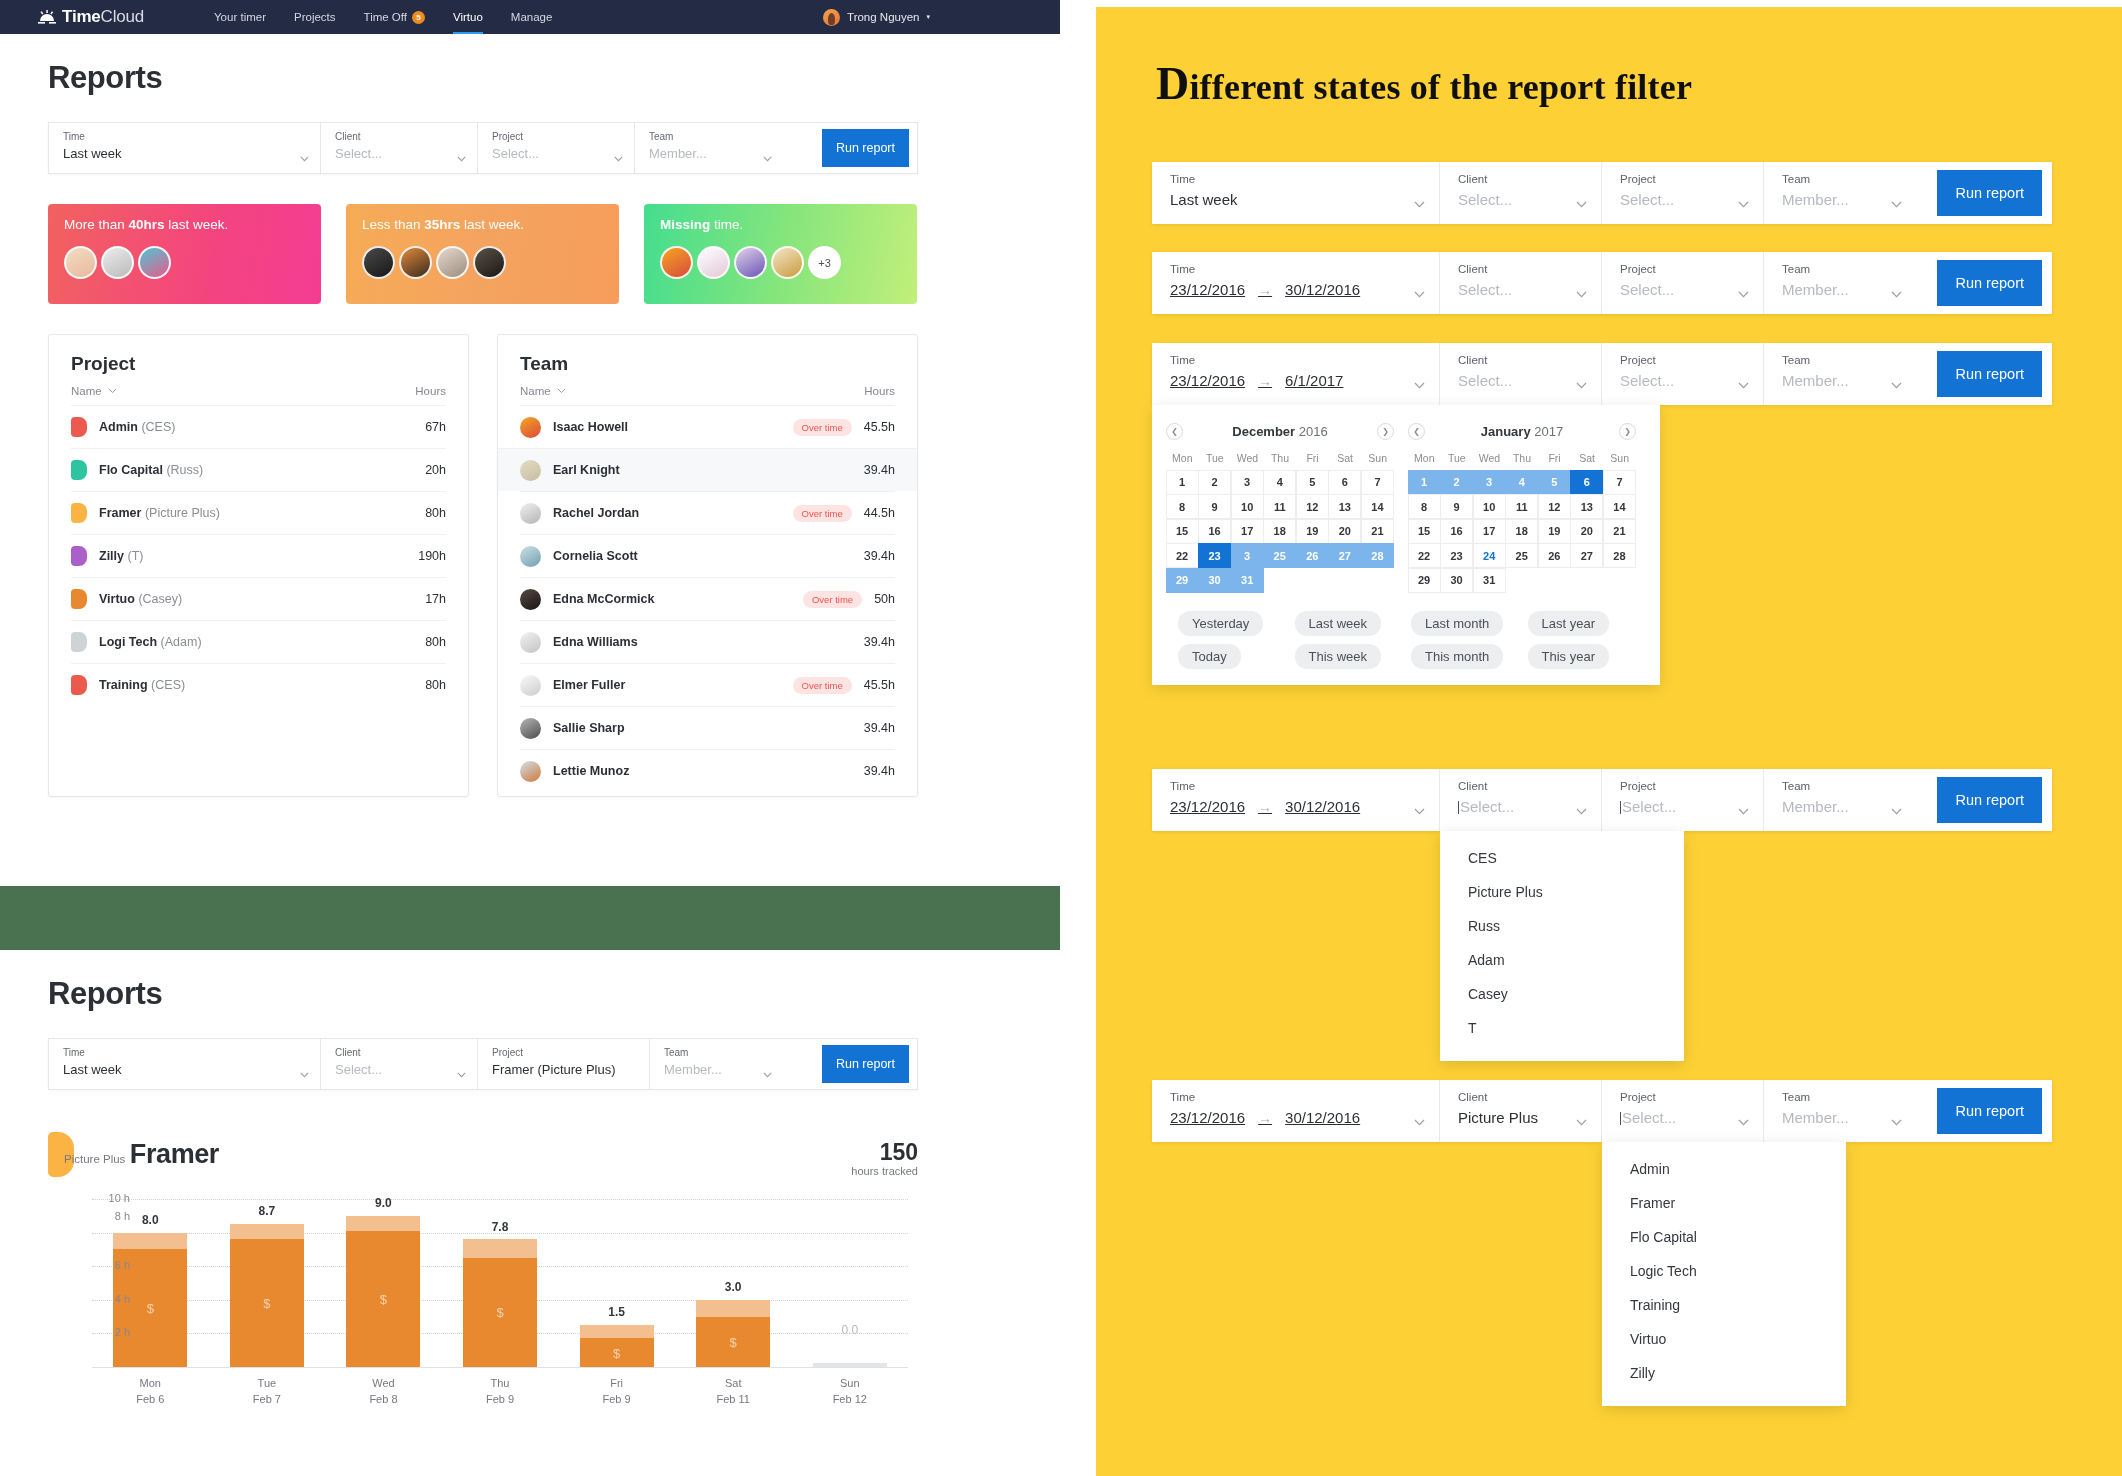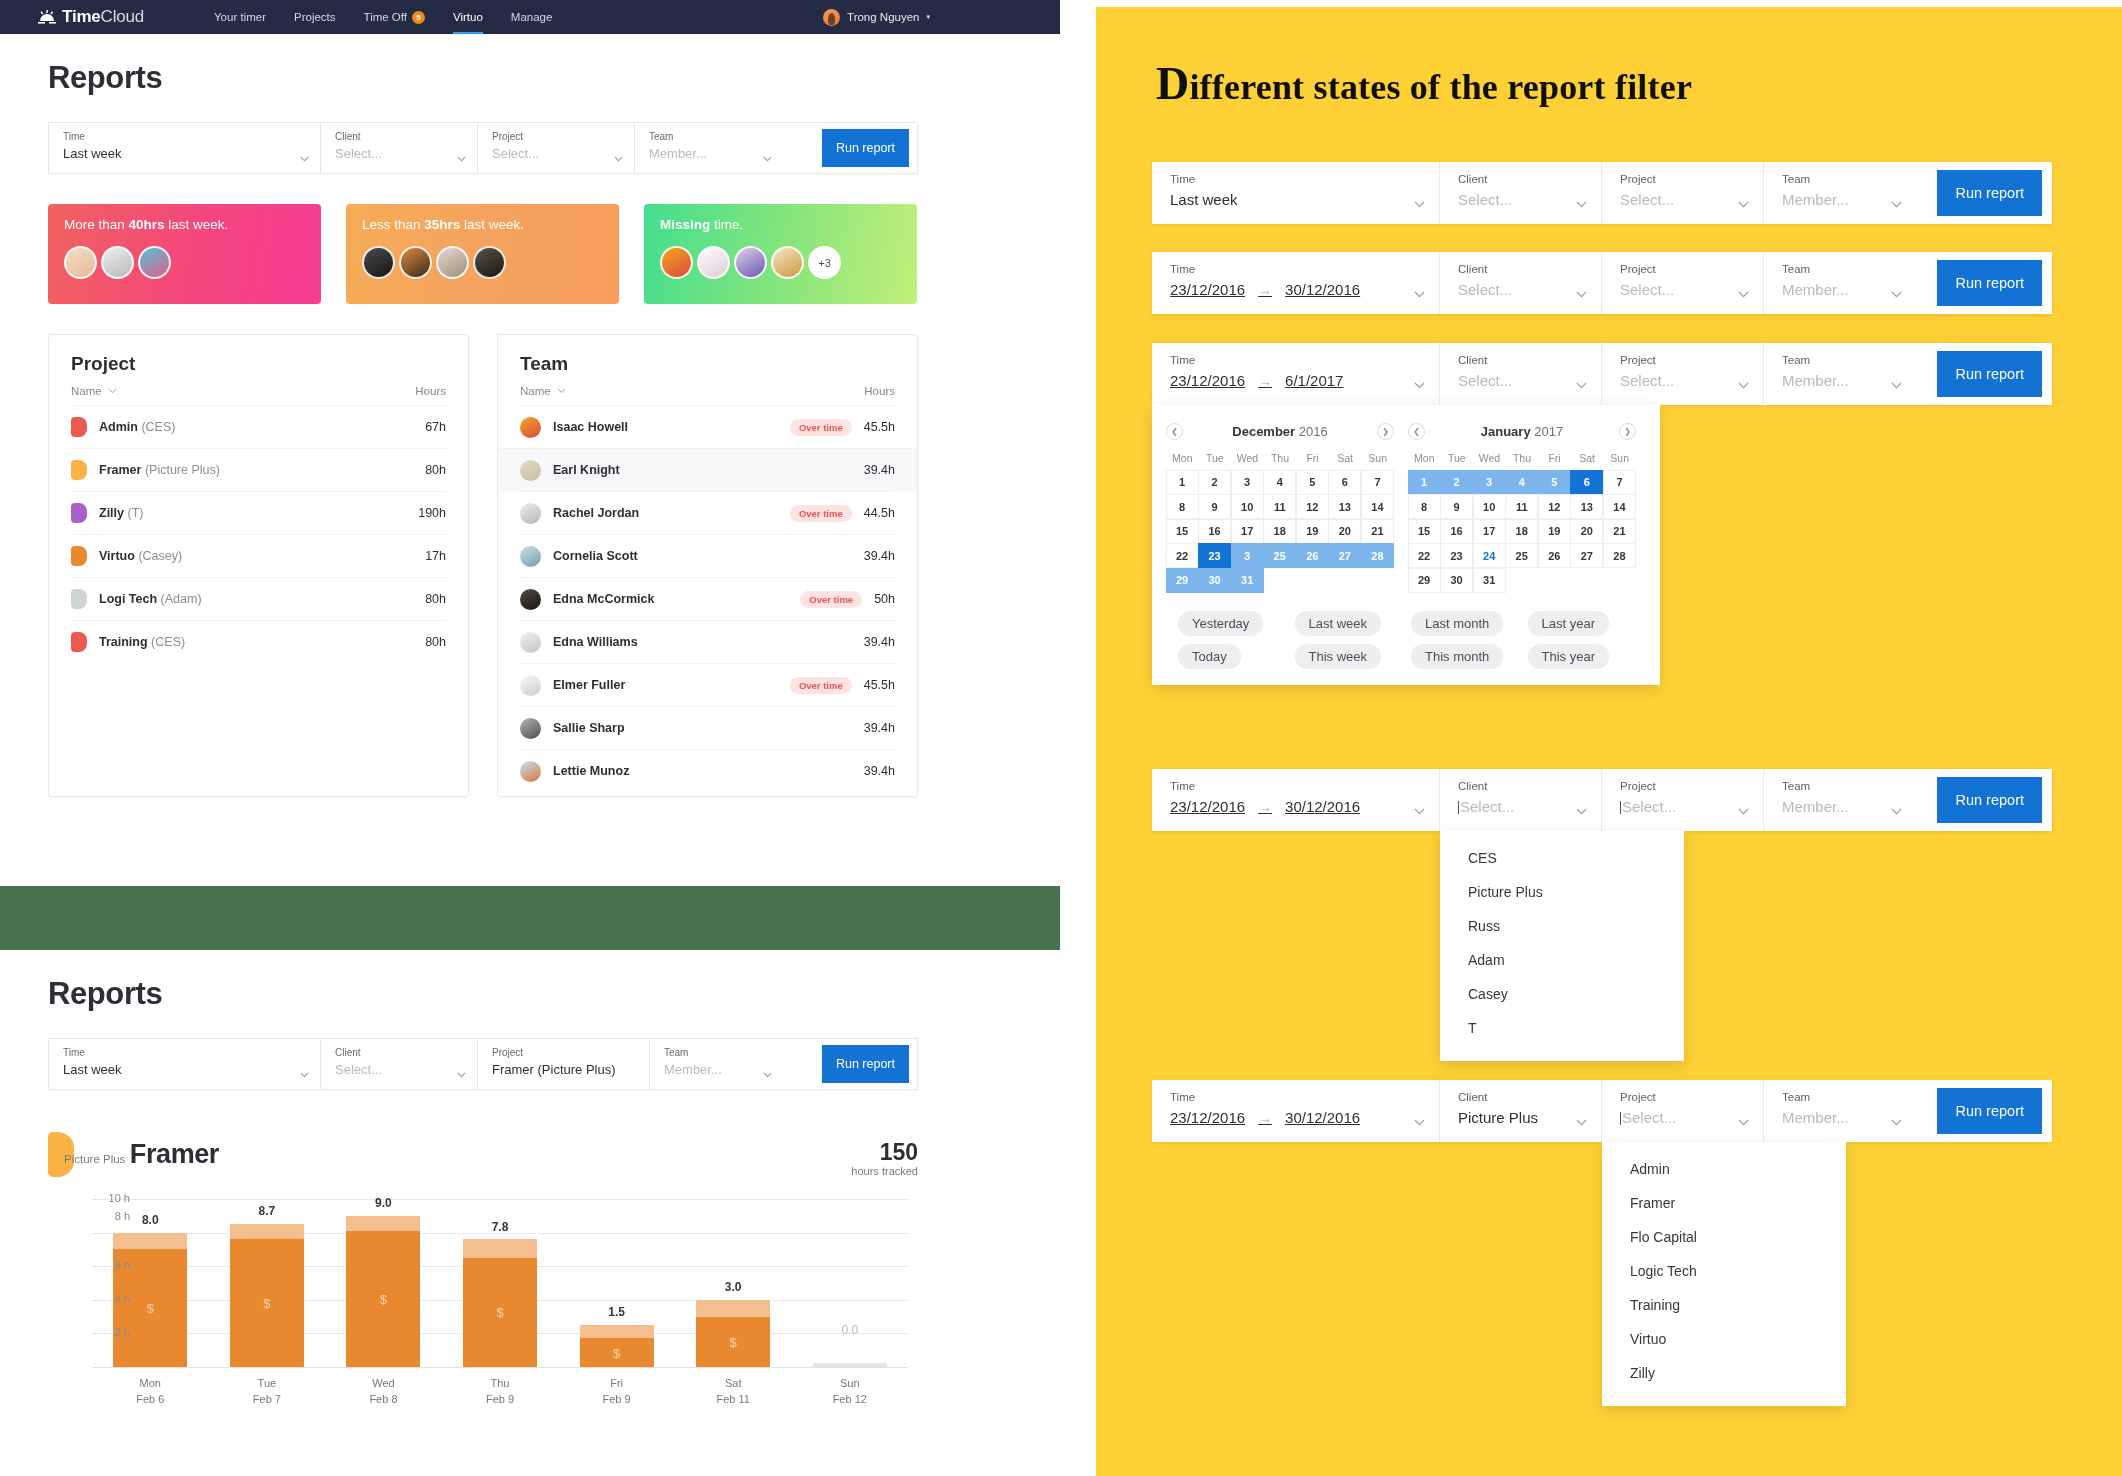--- a/index.html
+++ b/index.html
@@ -133,21 +133,21 @@
     height: 43px; border-top: 1px solid #eef0f2; font-size: 12.5px;
   }
   .trow.hl { background: #f6f8fa; margin: 0 -22px; padding: 0 22px; }
   .trow-left { display: flex; align-items: center; gap: 12px; }
   .proj-swatch { width: 16px; height: 20px; border-radius: 4px 8px 8px 4px; }
   .proj-name { color: #2c2f36; font-weight: 700; }
   .proj-client { color: #8a8d94; font-weight: 400; }
   .trow-right { display: flex; align-items: center; gap: 12px; }
   .hours { color: #2c2f36; }
   .ot-badge {
-    background: #fde3e2; color: #ef5350; font-size: 9.5px; font-weight: 700;
+    background: #fde3e2; color: #ef5350; font-size: 9.5px; font-weight: 400;
     padding: 3px 9px; border-radius: 9px;
   }
   .mem-ava { width: 21px; height: 21px; border-radius: 50%; overflow: hidden; position: relative; }
   .mem-name { color: #2c2f36; font-weight: 700; }
 
   
   .proj-header { display: flex; align-items: flex-end; justify-content: space-between; margin-top: 42px; }
   .ph-left { display: flex; align-items: center; }
   .ph-swatch { width: 26px; height: 45px; border-radius: 5px 16px 16px 5px; background: #fbb344; }
   .ph-text { margin-left: -10px; }
@@ -411,20 +411,27 @@
                   </span>
               </span>
               <span>Hours</span>
             </div>
             <div class="trow">
                 <span class="trow-left">
                   <span class="proj-swatch" style="background:#ec5a4f"></span>
                   <span><b class="proj-name">Admin</b> <span class="proj-client">(CES)</span></span>
                 </span>
                 <span class="hours">67h</span>
+              </div>
+            <div class="trow">
+                <span class="trow-left">
+                  <span class="proj-swatch" style="background:#2ec4a0"></span>
+                  <span><b class="proj-name">Flo Capital</b> <span class="proj-client">(Russ)</span></span>
+                </span>
+                <span class="hours">20h</span>
               </div>
             <div class="trow">
                 <span class="trow-left">
                   <span class="proj-swatch" style="background:#fbb344"></span>
                   <span><b class="proj-name">Framer</b> <span class="proj-client">(Picture Plus)</span></span>
                 </span>
                 <span class="hours">80h</span>
               </div>
             <div class="trow">
                 <span class="trow-left">

